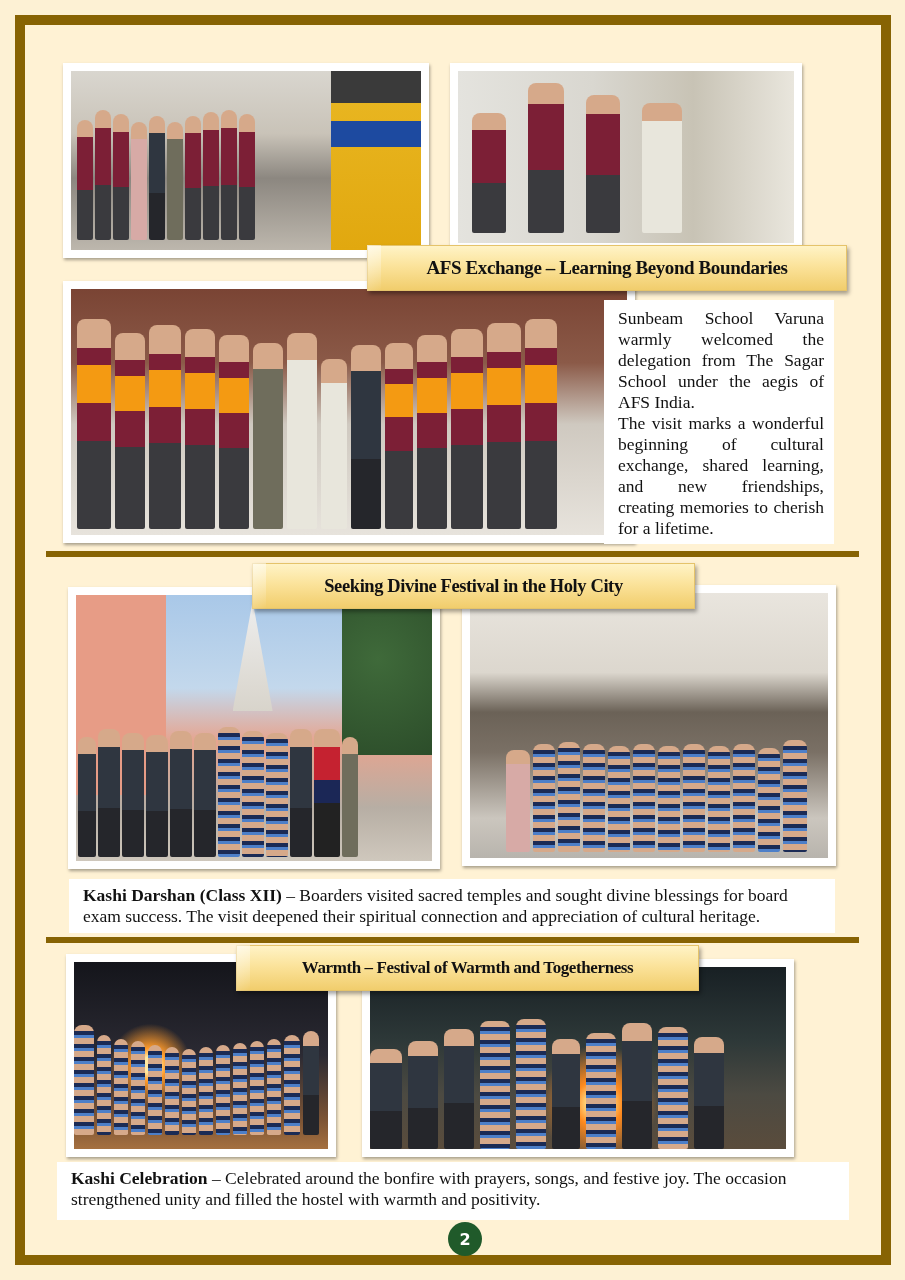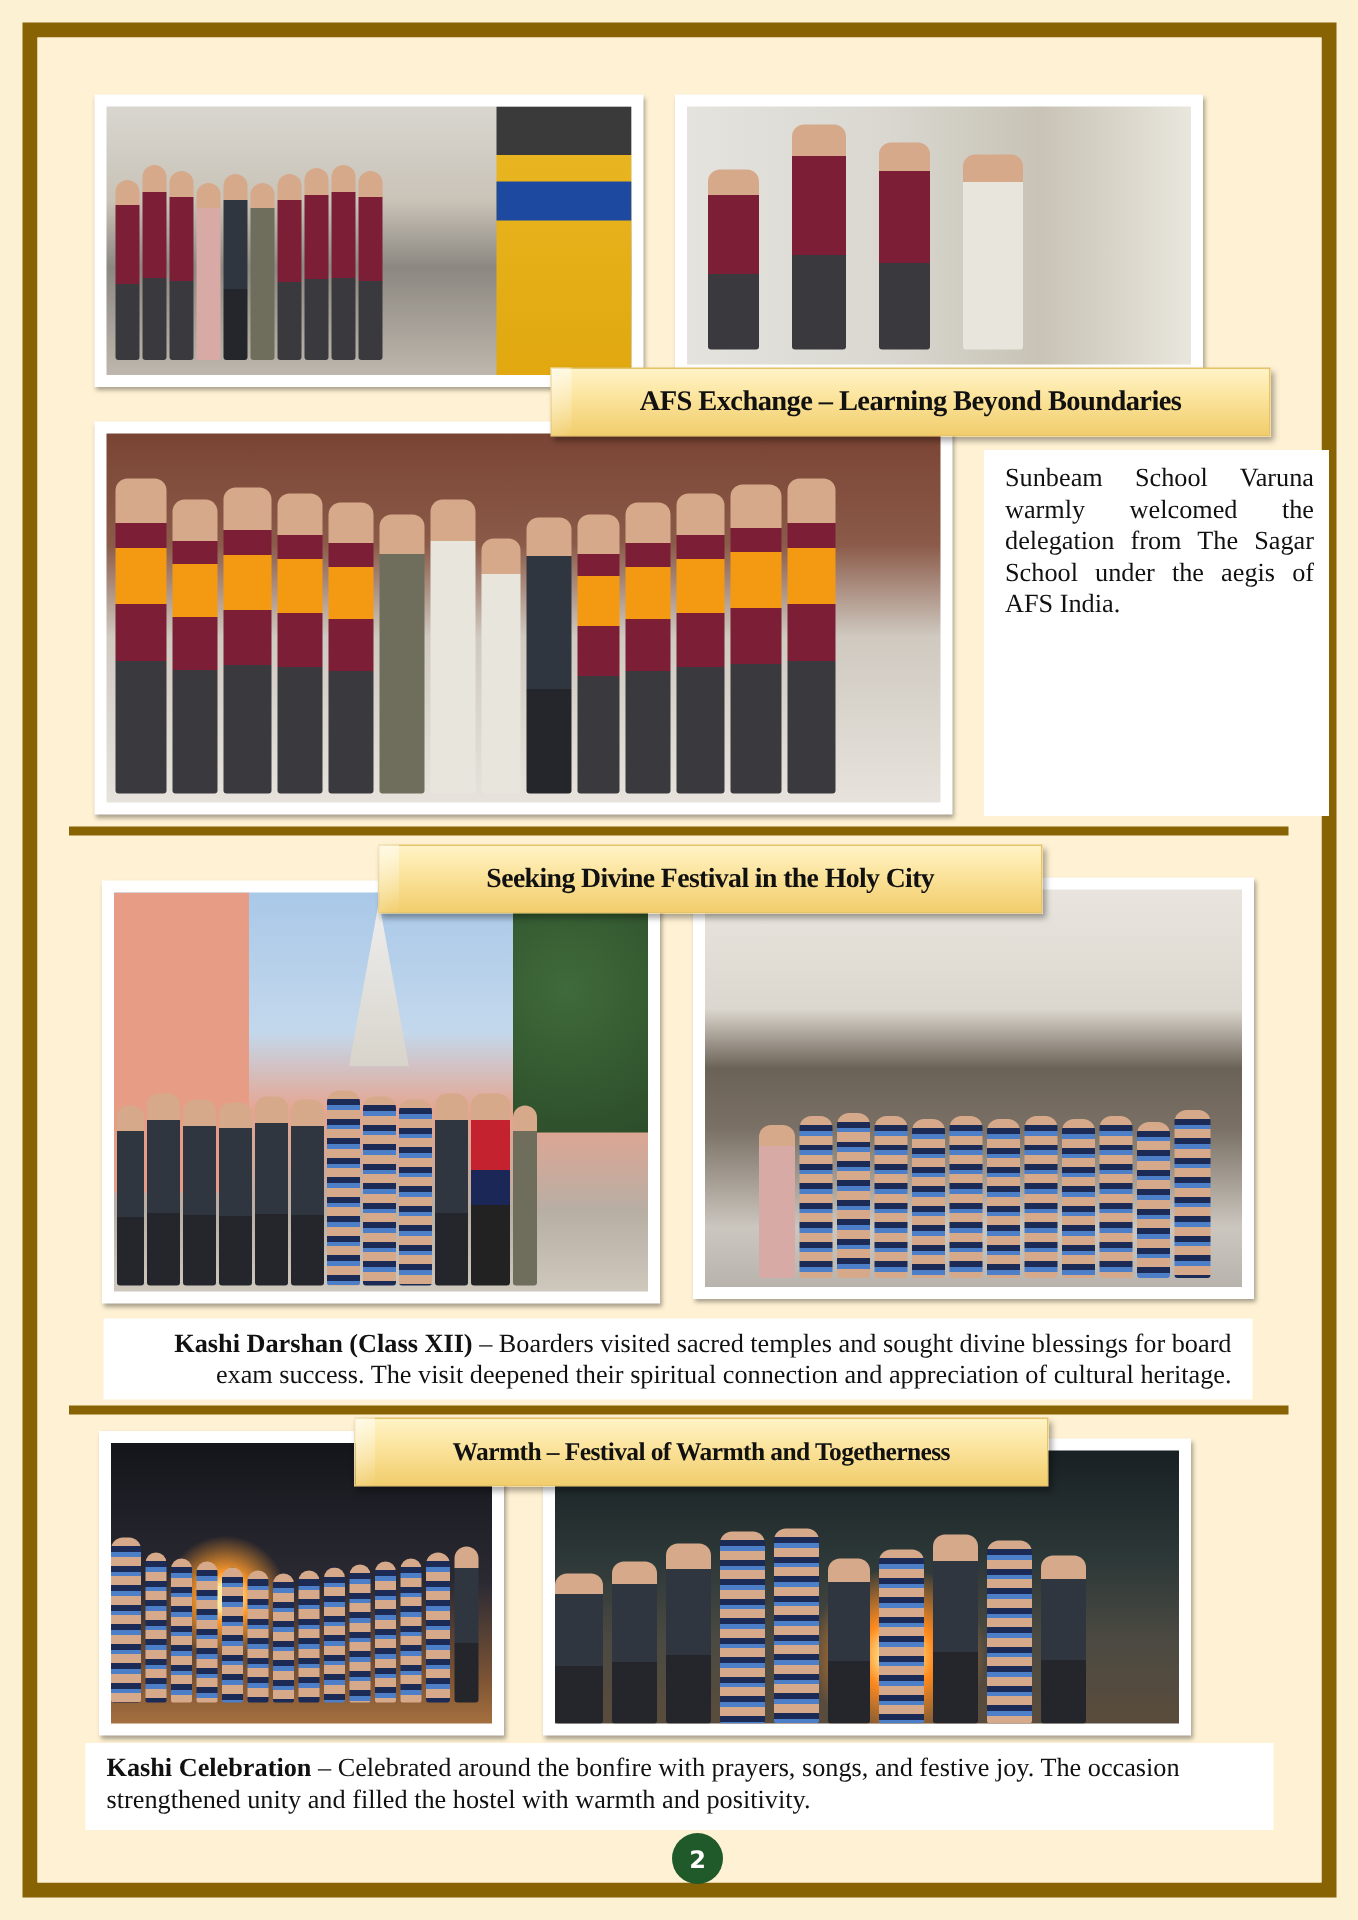--- a/index.html
+++ b/index.html
@@ -103,22 +103,23 @@
       <div class="person f" style="width:30px;height:194px"></div>
         <div class="person f" style="width:32px;height:200px"></div>
       <div class="person f" style="width:34px;height:206px"></div>
         <div class="person f" style="width:32px;height:210px"></div>
     </div>
   </div>
 </div>
 
 <div class="banner" style="left:367px; top:245px; width:480px; font-size:19px;">AFS Exchange – Learning Beyond Boundaries</div>
 
-<div class="text-panel afs-text" style="left:656px; top:300px; width:230px; height:244px;">
+<div class="text-panel afs-text" style="left:604px; top:300px; width:230px; height:244px;">
   <p>Sunbeam School Varuna warmly welcomed the delegation from The Sagar School under the aegis of AFS India.</p>
+  <p>The visit marks a wonderful beginning of cultural exchange, shared learning, and new friendships, creating memories to cherish for a lifetime.</p>
 </div>
 
 <div class="rule" style="left:46px; top:551px; width:813px;"></div>
 
 <div class="photo" style="left:68px; top:587px; width:372px; height:282px;">
   <div class="img scene-temple1" title="Boys group photo in front of a temple gate with spire">
     <div class="wall"></div>
       <div class="spire"></div>
       <div class="tree"></div>
     <div class="people" style="left:2px; bottom:4px; gap:2px;">
@@ -152,21 +153,21 @@
       <div class="person s" style="width:22px;height:106px"></div>
         <div class="person s" style="width:22px;height:108px"></div>
       <div class="person s" style="width:22px;height:104px"></div>
         <div class="person s" style="width:24px;height:112px"></div>
     </div>
   </div>
 </div>
 
 <div class="banner" style="left:252px; top:563px; width:443px; font-size:18.5px;">Seeking Divine Festival in the Holy City</div>
 
-<div class="text-panel caption" style="left:69px; top:879px; width:766px; height:54px;text-align:right;">
+<div class="text-panel caption" style="left:69px; top:879px; width:766px; height:54px;">
   <b>Kashi Darshan (Class XII)</b><span> – Boarders visited sacred temples and sought divine blessings for board exam success. The visit deepened their spiritual connection and appreciation of cultural heritage.</span>
 </div>
 
 <div class="rule" style="left:46px; top:937px; width:813px;"></div>
 
 <div class="photo" style="left:66px; top:954px; width:270px; height:203px;">
   <div class="img scene-night1" title="Students gathered around a bonfire at night">
     <div class="people" style="left:0; bottom:14px; gap:3px;">
       <div class="person s" style="width:20px;height:110px"></div>
         <div class="person s" style="width:14px;height:100px"></div>

